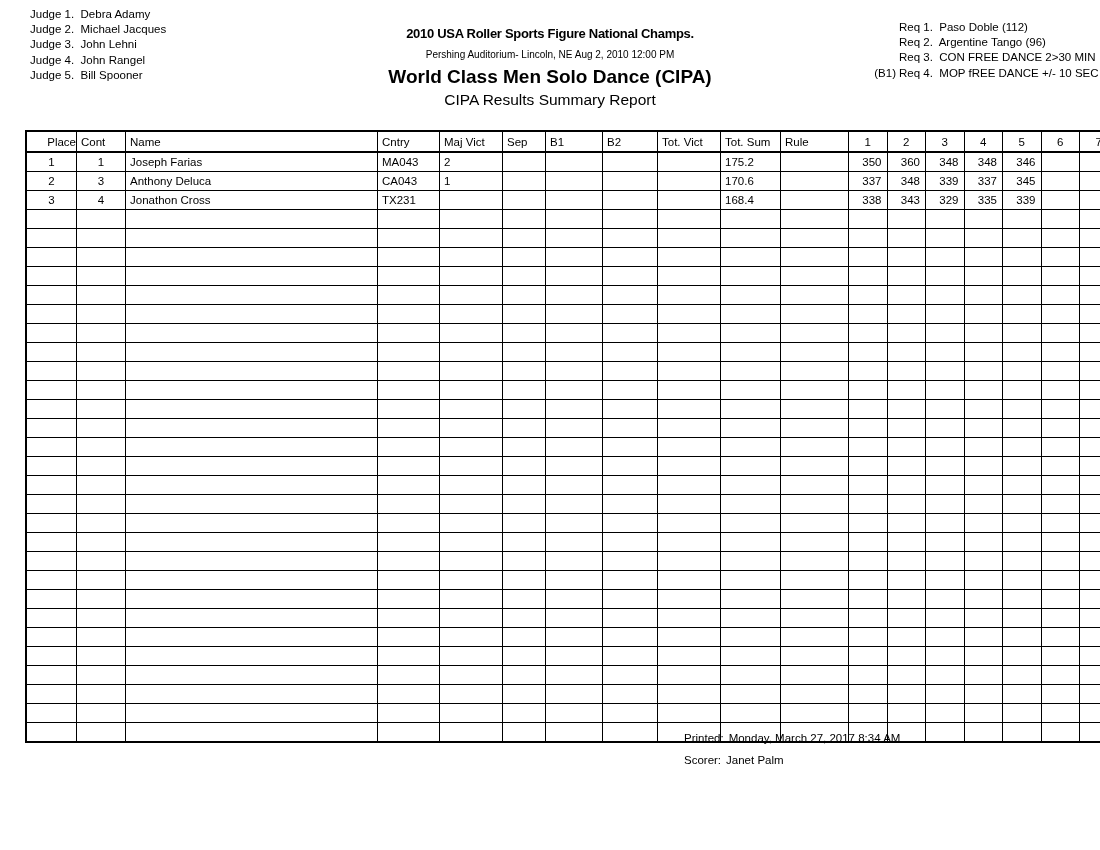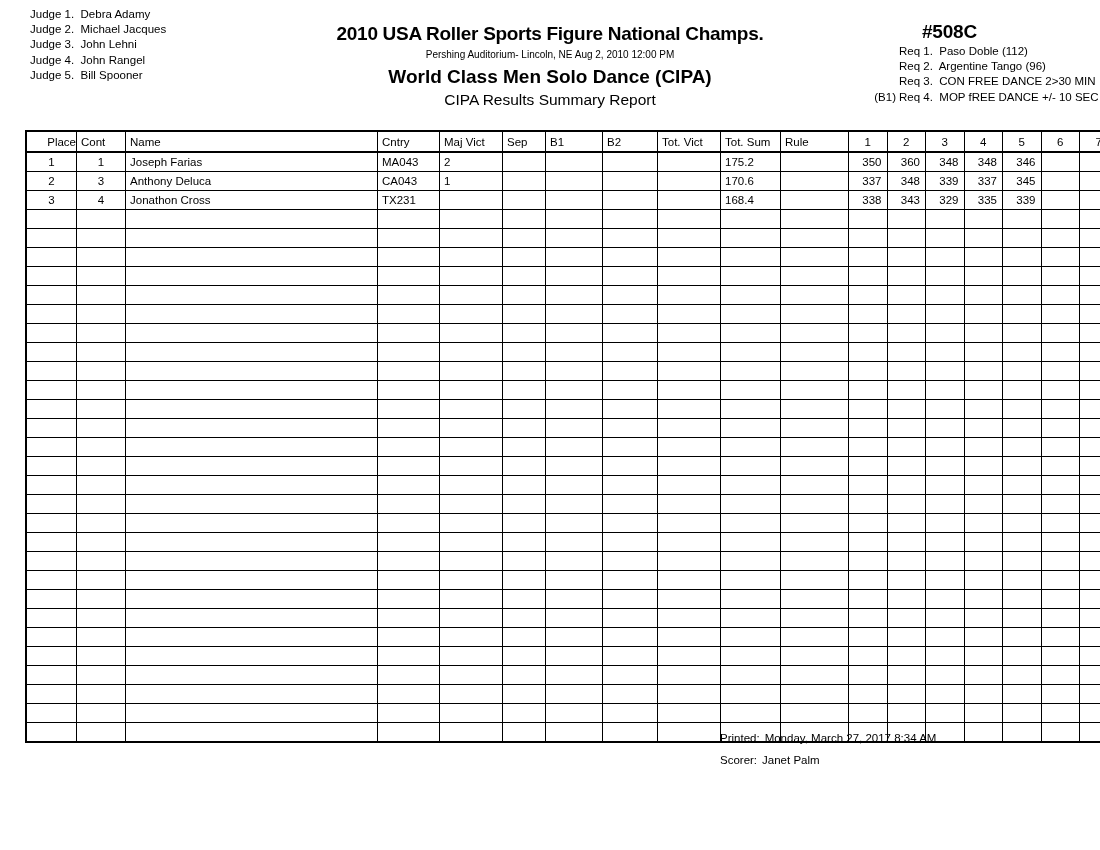--- a/index.html
+++ b/index.html
@@ -32,21 +32,21 @@
 
   
   #title-block {
     position: absolute;
     left: 180px;
     top: 22px;
     width: 740px;
     text-align: center;
   }
   .title-main {
-    font-size: 19px;
+    font-size: 13px;
     font-weight: bold;
     letter-spacing: -0.3px;
     line-height: 23px;
     white-space: nowrap;
   }
   .title-venue {
     font-size: 10px;
     line-height: 20px;
     white-space: nowrap;
   }
@@ -144,21 +144,21 @@
   .col-b1    { width: 52px; }
   .col-b2    { width: 50px; border-radius: 7px; }
   .col-tv    { width: 58px; }
   .col-ts    { width: 55px; }
   .col-rule  { width: 63px; }
   .col-judge { width: 37.5px; }
 
   
   #footer {
     position: absolute;
-    left: 720px;
+    left: 684px;
     top: 727px;
     font-size: 11.5px;
     line-height: 22px;
   }
   #footer .f-row { white-space: nowrap; display: block; }
   #footer .f-key { }
   #footer .f-val { }
   .sp { display: inline-block; width: 5px; }
 </style>
 </head>
@@ -173,21 +173,20 @@
   </div>
 
 <div id="title-block">
   <div class="title-main">2010 USA Roller Sports Figure National Champs.</div>
   <div class="title-venue">Pershing Auditorium- Lincoln, NE  Aug 2, 2010  12:00 PM</div>
   <div class="title-event">World Class Men Solo Dance (CIPA)</div>
   <div class="title-report">CIPA Results Summary Report</div>
 </div>
 
 <div id="req-block">
-  <div id="event-number">#508C</div>
   <div id="req-list">
       <span class="req-row"><span class="req-pre"></span><span class="req-lbl">Req</span><span class="req-num">&nbsp;1.</span><span class="req-txt">&nbsp; Paso Doble (112)</span></span>
       <span class="req-row"><span class="req-pre"></span><span class="req-lbl">Req</span><span class="req-num">&nbsp;2.</span><span class="req-txt">&nbsp; Argentine Tango (96)</span></span>
       <span class="req-row"><span class="req-pre"></span><span class="req-lbl">Req</span><span class="req-num">&nbsp;3.</span><span class="req-txt">&nbsp; CON FREE DANCE  2&gt;30 MIN</span></span>
       <span class="req-row"><span class="req-pre">(B1)</span><span class="req-lbl">Req</span><span class="req-num">&nbsp;4.</span><span class="req-txt">&nbsp; MOP fREE DANCE +/- 10 SEC</span></span>
     </div>
 </div>
 
 <table id="results-table">
   <thead>

